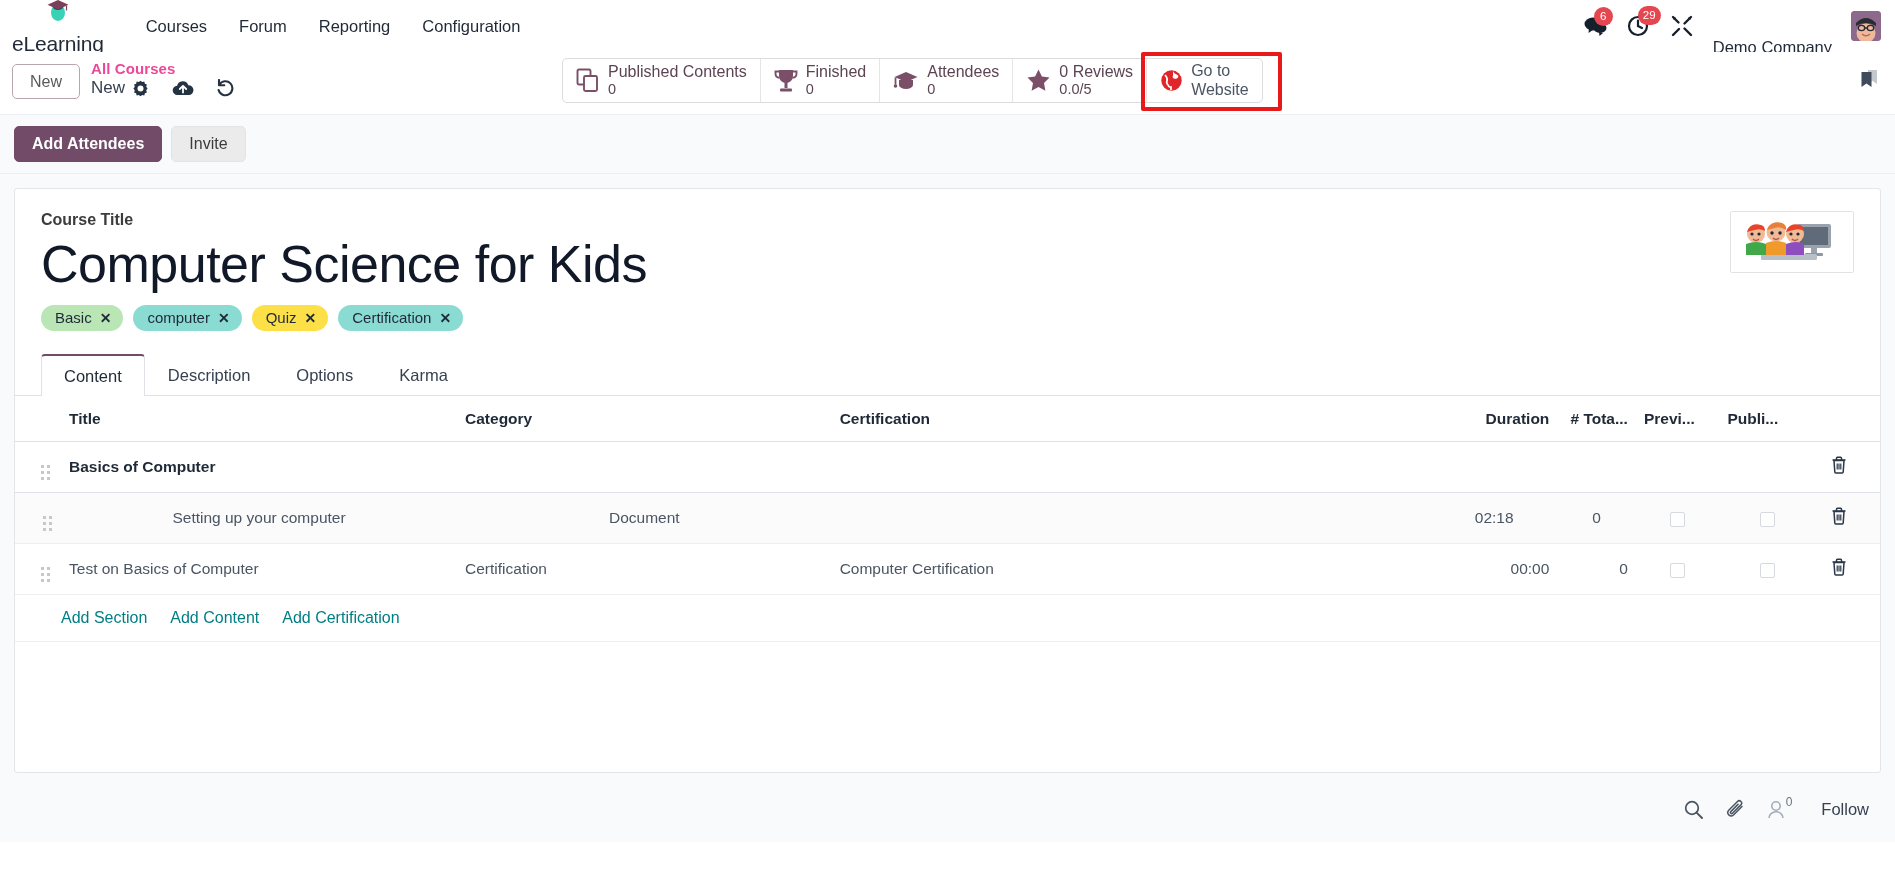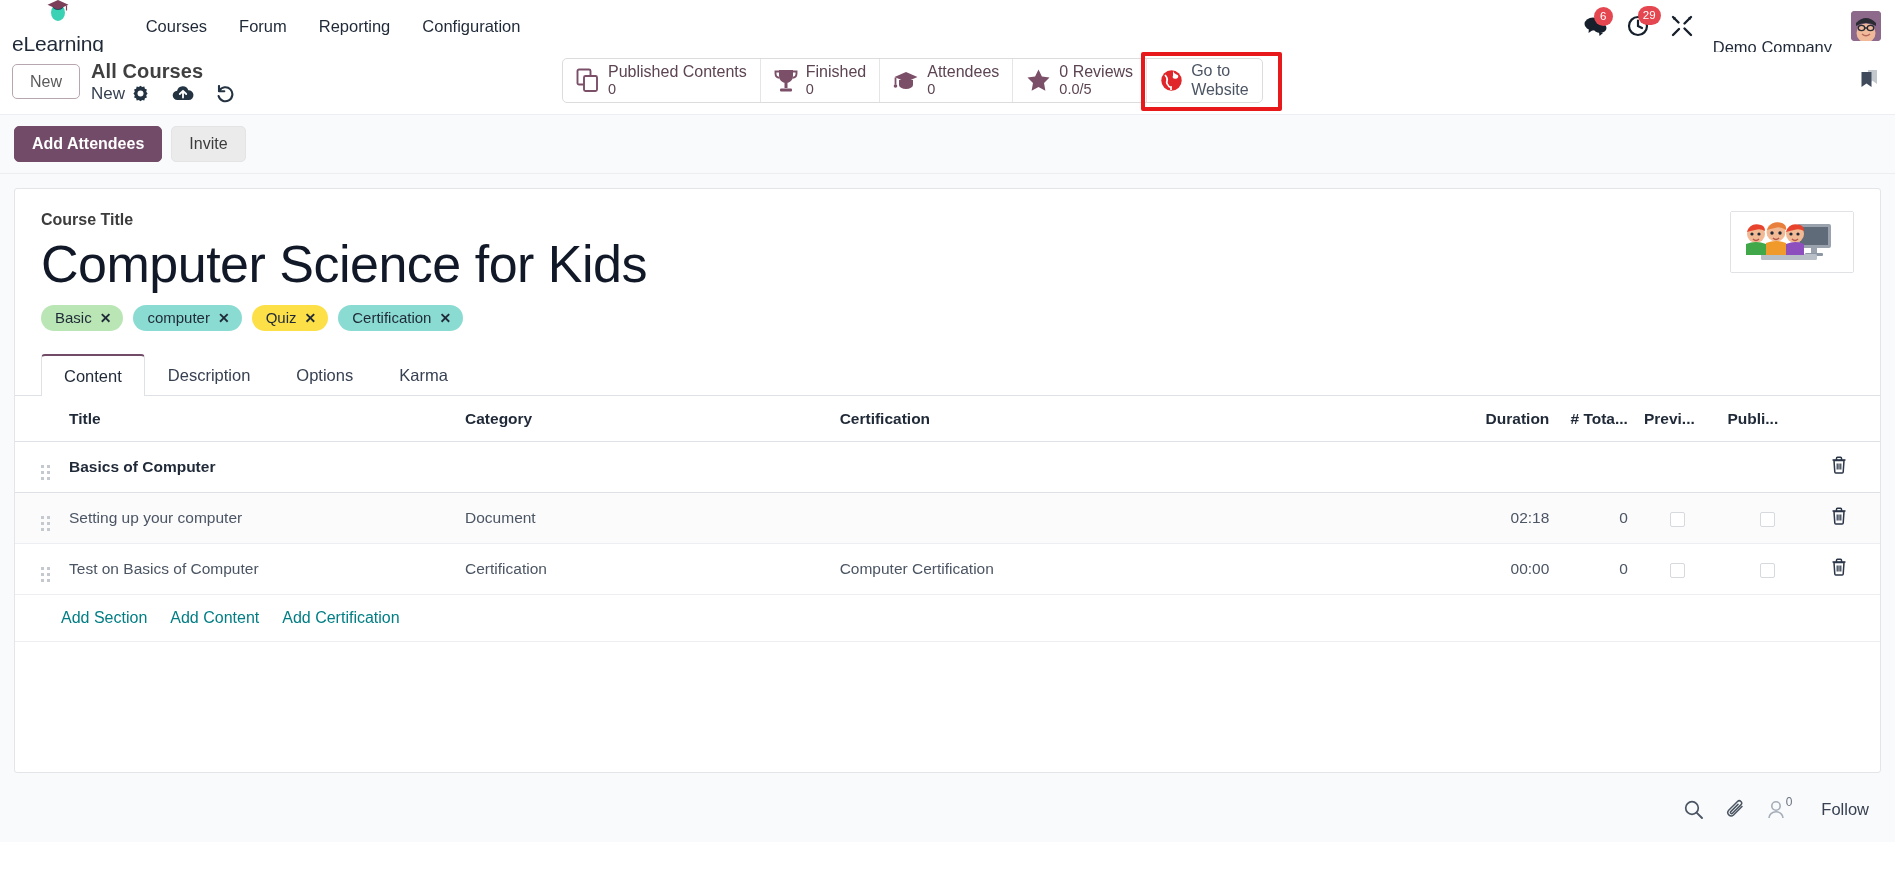--- a/index.html
+++ b/index.html
@@ -87,22 +87,22 @@
     color: #5a5a5a;
     font-size: 16px;
     padding: 7px 17px;
     border-radius: 5px;
     cursor: pointer;
     line-height: 1.2;
     margin-top: 6px;
   }
   .breadcrumb { margin-left: 11px; line-height: 1.15; padding-top: 2px; }
   .bc-top {
-    font-size: 20px;
-    color: #404040;
+    font-size: 15px;
+    color: #ec4899;
     font-weight: bold;
     cursor: pointer;
     letter-spacing: 0.1px;
   }
   .bc-bottom {
     display: flex;
     align-items: center;
     gap: 7px;
     font-size: 17px;
     color: #374151;
@@ -275,21 +275,21 @@
     color: #4b5563;
     padding: 12px 8px;
     border-bottom: 1px solid #eceef1;
     vertical-align: middle;
   }
   .tbl tr.section-row td {
     font-weight: bold;
     color: #1f2937;
     border-bottom: 1px solid #dee2e6;
   }
-  .tbl tr.alt td { background: #fbfbfc; }
+  .tbl tr.alt td { background: #fbfbfc; text-align: center; }
   .col-handle { width: 40px; padding-left: 26px !important; }
   .col-title { width: 370px; }
   .col-category { width: 350px; }
   .col-cert { width: 560px; }
   .col-duration { width: 118px; text-align: right; }
   .col-num { width: 46px; text-align: right; }
   .col-prev { width: 78px; text-align: center; }
   .col-pub { width: 90px; text-align: center; }
   .col-trash { width: 60px; text-align: center; padding-right: 26px !important; }
   .th-duration { text-align: right !important; }

